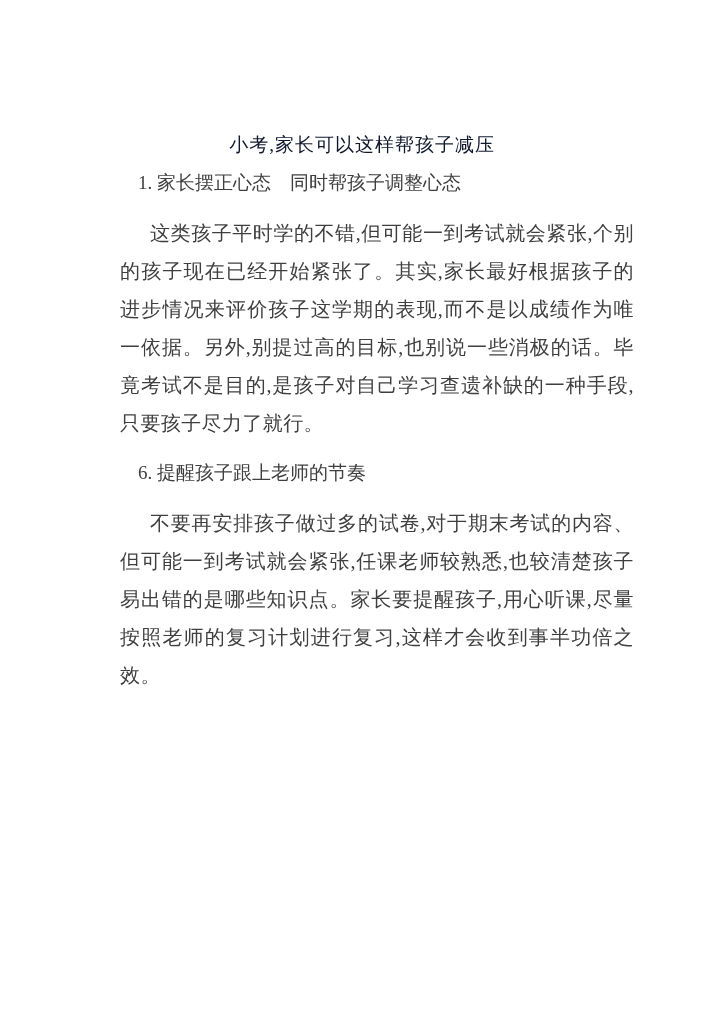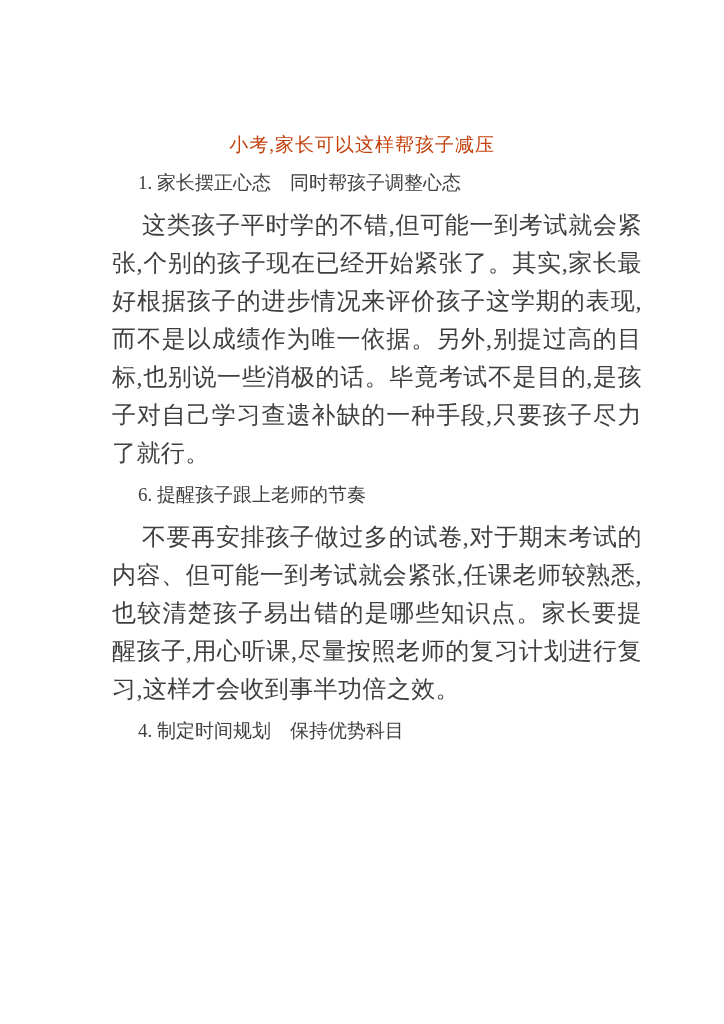--- a/index.html
+++ b/index.html
@@ -36,46 +36,43 @@
     padding-right: 78px; 
   }
   .heading {
     font-size: 19px;
     line-height: 38px;
     text-indent: 30px;
     margin: 0;
     white-space: nowrap;
   }
   .para {
-    font-size: 24px;
+    font-size: 20px;
     line-height: 38px;
     text-indent: 30px;
     text-align: justify;
-    margin: 4px;
+    margin: 12px;
     letter-spacing: 0.4px;
   }
 </style>
 </head>
 <body>
 
 <div class="page" style="color: rgb(63, 63, 63);">
 
-  <div class="doc-title" style="color: #c2410c;">小考,家长可以这样帮孩子减压</div>
+  <div class="doc-title" style="color: #0f172a;">小考,家长可以这样帮孩子减压</div>
 
   <div class="doc-body">
 
     <div class="section">
       <div class="heading">1. 家长摆正心态　同时帮孩子调整心态</div>
       <p class="para">这类孩子平时学的不错,但可能一到考试就会紧张,个别的孩子现在已经开始紧张了。其实,家长最好根据孩子的进步情况来评价孩子这学期的表现,而不是以成绩作为唯一依据。另外,别提过高的目标,也别说一些消极的话。毕竟考试不是目的,是孩子对自己学习查遗补缺的一种手段,只要孩子尽力了就行。</p>
     </div>
 
     <div class="section">
       <div class="heading">6. 提醒孩子跟上老师的节奏</div>
       <p class="para">不要再安排孩子做过多的试卷,对于期末考试的内容、但可能一到考试就会紧张,任课老师较熟悉,也较清楚孩子易出错的是哪些知识点。家长要提醒孩子,用心听课,尽量按照老师的复习计划进行复习,这样才会收到事半功倍之效。</p>
     </div>
 
 
-    <div class="section">
-      <div class="heading">4. 制定时间规划　保持优势科目</div>
-    </div>
 
   </div>
 </div>
 
 </body></html>

